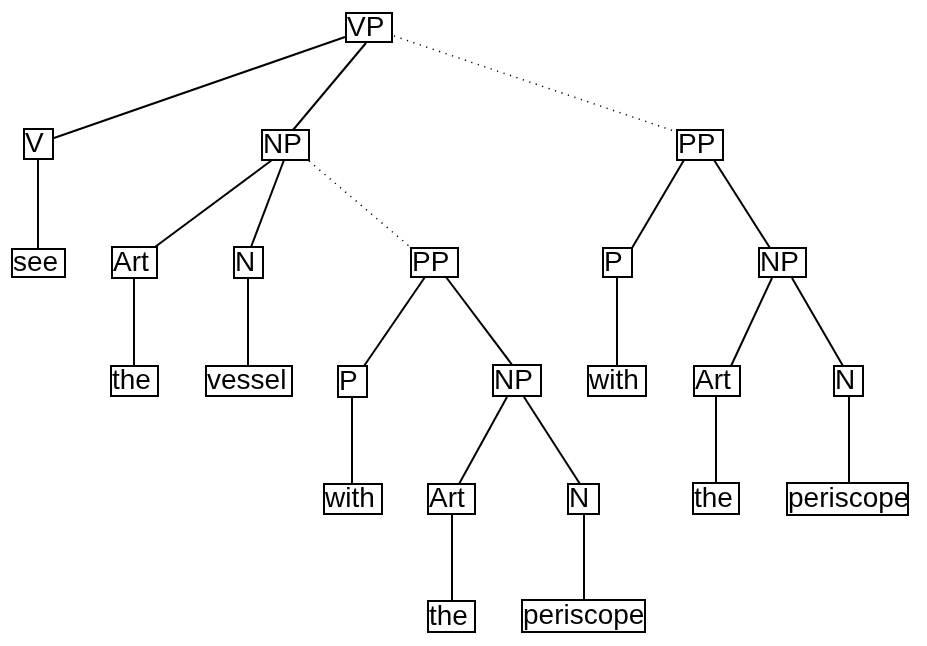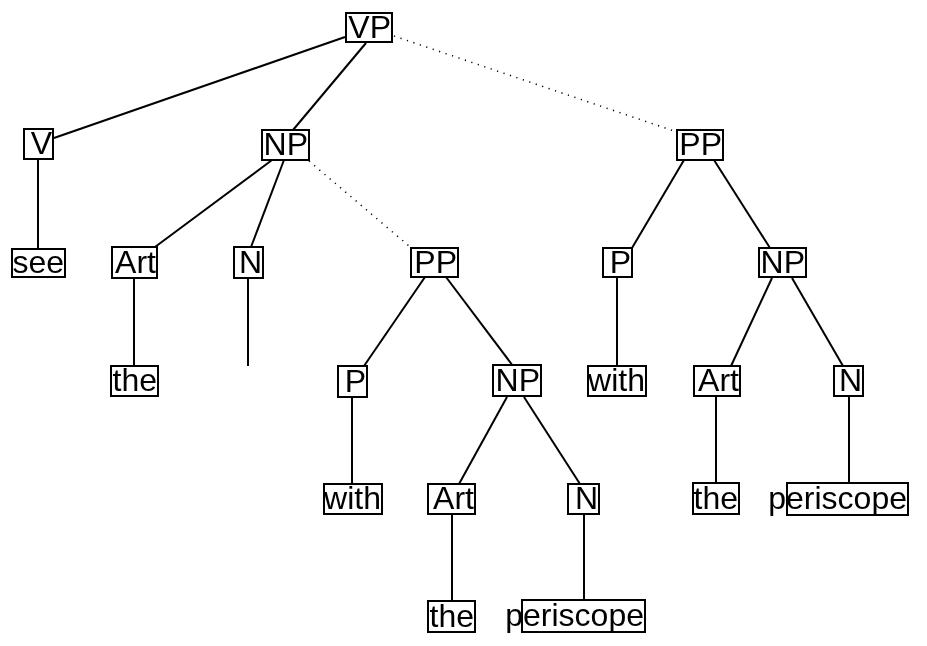--- a/index.html
+++ b/index.html
@@ -11,24 +11,24 @@
     overflow:hidden;
   }
   #edge-layer{position:absolute;left:0;top:0;z-index:0;}
   .edge{stroke:#000000;stroke-width:2;}
   .edge.dotted{stroke-width:1.5;stroke-dasharray:1.2 5.6;}
   .node{
     position:absolute;
     box-sizing:border-box;
     border:2px solid #000000;
     background:#ffffff;
-    display:flex;align-items:center;justify-content:flex-end;
+    display:flex;align-items:center;justify-content:flex-start;
     z-index:1;
     color:#000000;
-    font-size:32px;line-height:1;
+    font-size:28px;line-height:1;
     white-space:nowrap;
   }
   .node.word .lbl{}
   .lbl{display:block;transform:translateY(-1px);}
 </style>
 </head>
 <body>
 
 <div id="canvas">
 
@@ -87,20 +87,23 @@
   <div class="node" style="left:602px;top:247px;width:31px;height:31px">
       <span class="lbl">P</span>
     </div>
   <div class="node" style="left:758px;top:247px;width:49px;height:31px">
       <span class="lbl">NP</span>
     </div>
 
   <div class="node word" style="left:110px;top:365px;width:49px;height:32px">
       <span class="lbl">the</span>
     </div>
+  <div class="node word" style="left:205px;top:365px;width:88px;height:32px">
+      <span class="lbl">vessel</span>
+    </div>
   <div class="node" style="left:337px;top:365px;width:31px;height:33px">
       <span class="lbl">P</span>
     </div>
   <div class="node" style="left:492px;top:364px;width:50px;height:33px">
       <span class="lbl">NP</span>
     </div>
   <div class="node word" style="left:587px;top:365px;width:60px;height:32px">
       <span class="lbl">with</span>
     </div>
   <div class="node" style="left:693px;top:365px;width:48px;height:32px">

